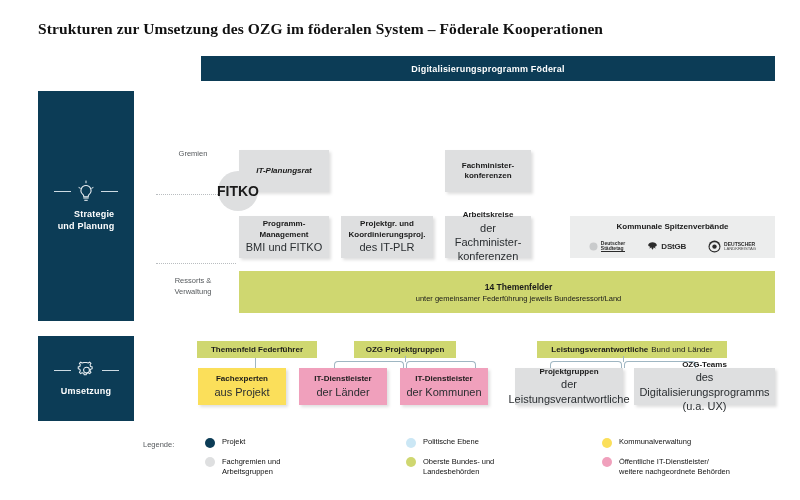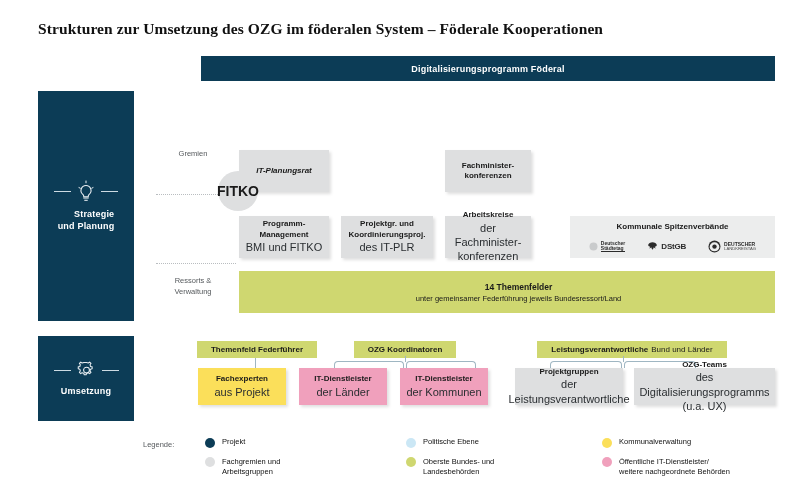--- a/index.html
+++ b/index.html
@@ -282,21 +282,21 @@
       </div>
       <div class="side-label">Umsetzung</div>
     </div>
 
     <div class="band-body">
 
       <div class="chip" style="left:55px; top:5px; width:120px; height:17px;">
         <span>Themenfeld Federführer</span>
       </div>
       <div class="chip" style="left:212px; top:5px; width:102px; height:17px;">
-        <span>OZG Koordinatoren</span>
+        <span>OZG Projektgruppen</span>
       </div>
       <div class="chip" style="left:395px; top:5px; width:190px; height:17px;">
         <span>Leistungsverantwortliche</span>
         <span class="chip-reg">Bund und Länder</span>
       </div>
 
       <div class="vline" style="left:113px; top:22px; height:10px;"></div>
       <div class="brace" style="left:192px; top:25px; width:70px; height:7px;"></div>
       <div class="brace" style="left:264px; top:25px; width:70px; height:7px;"></div>
       <div class="vline" style="left:263px; top:20px; height:6px;"></div>

